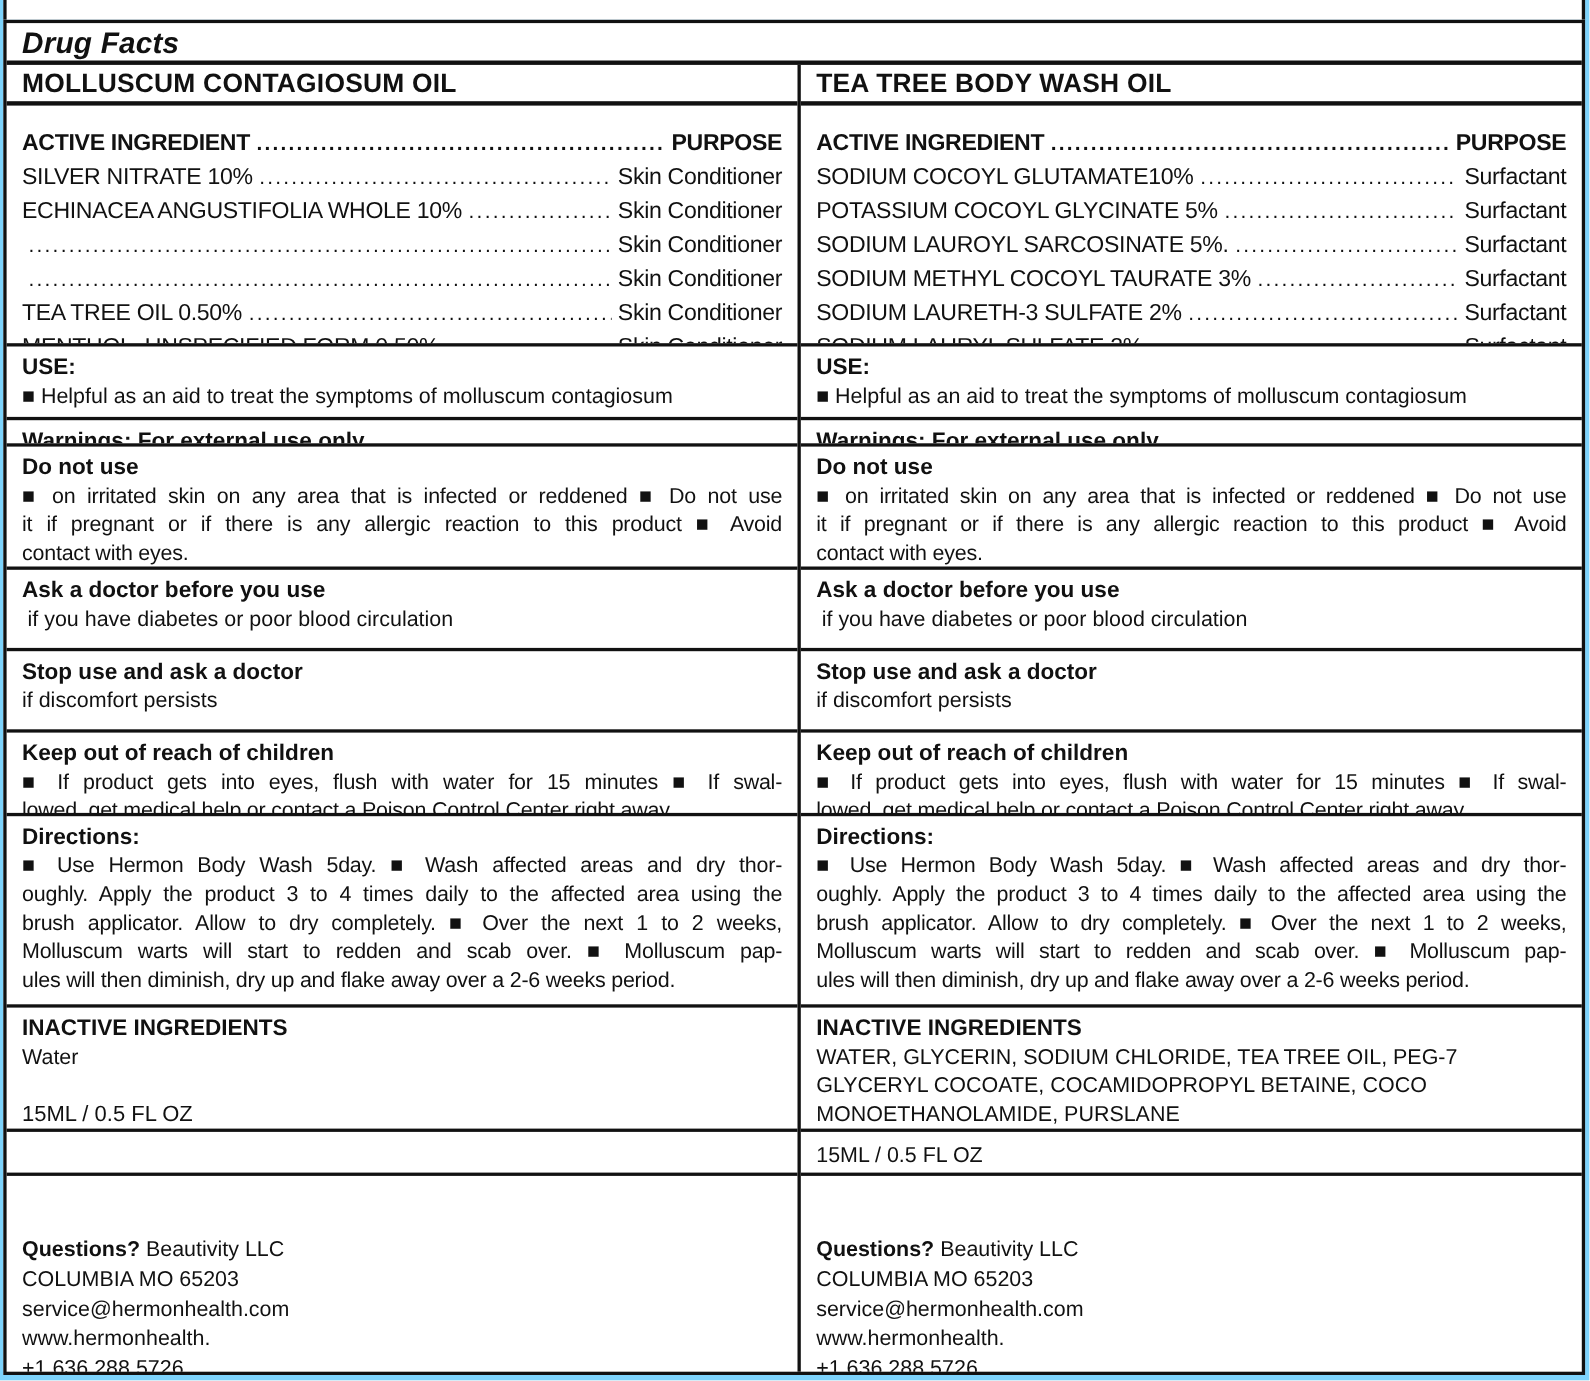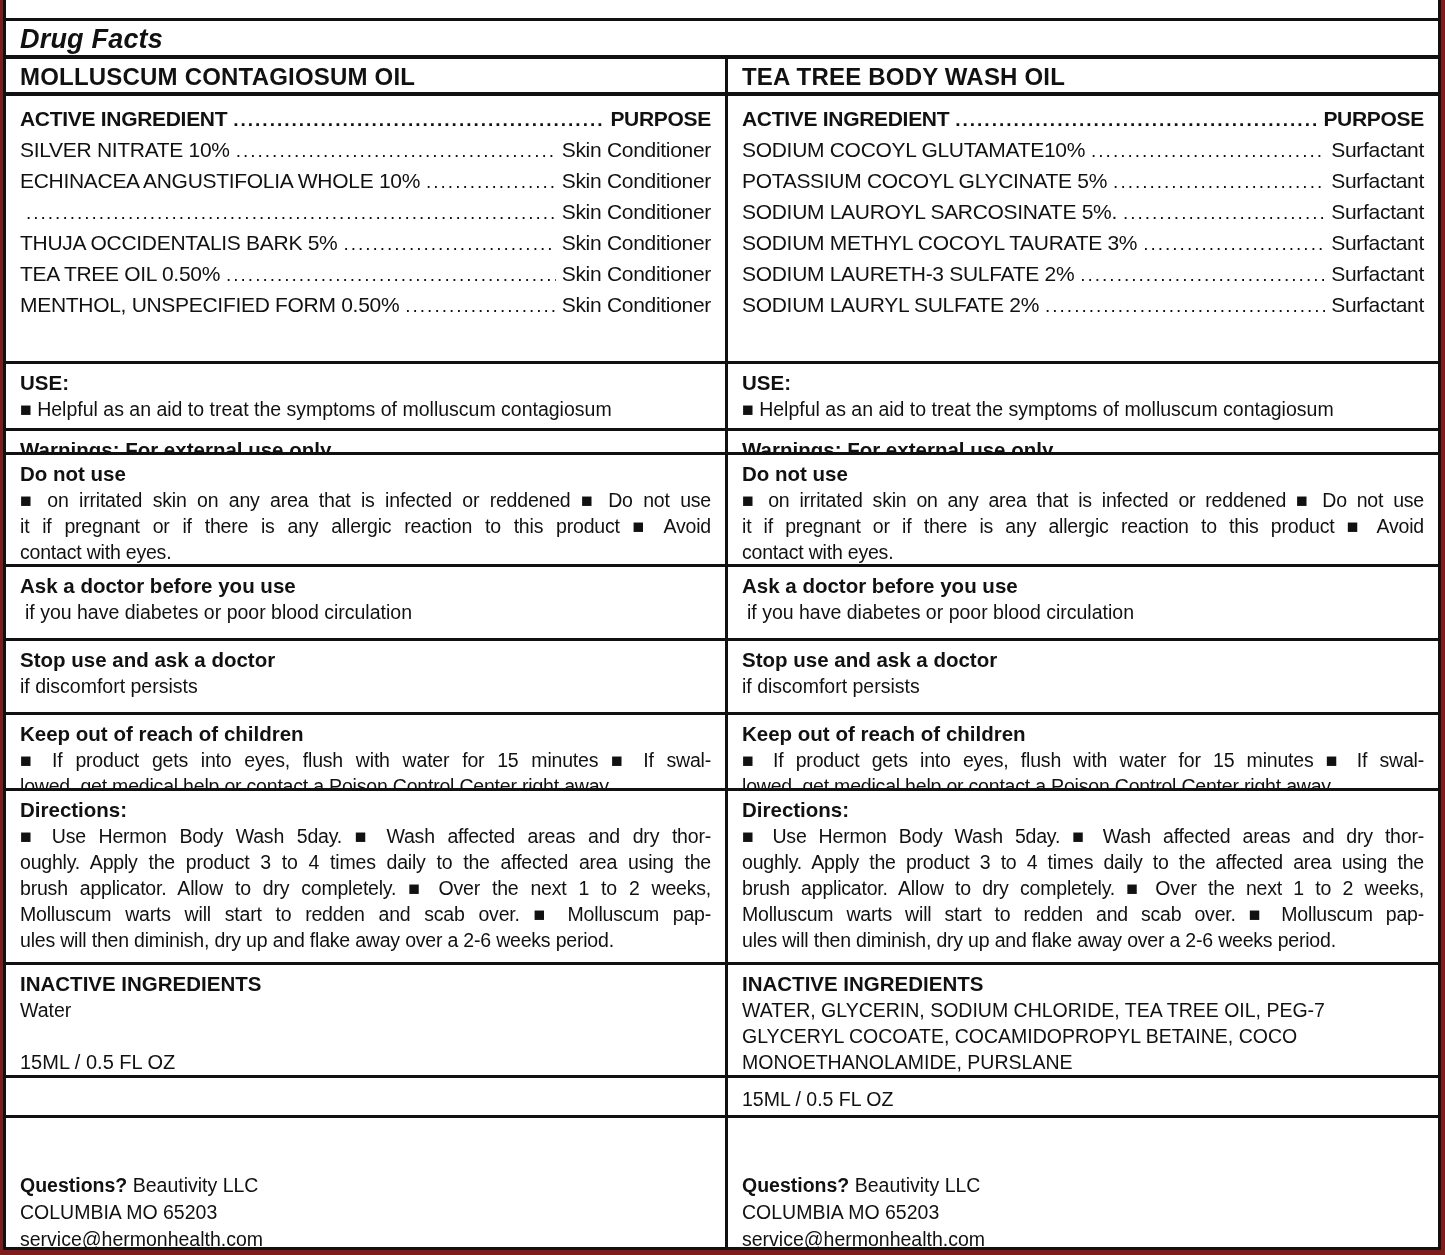--- a/index.html
+++ b/index.html
@@ -1,33 +1,33 @@
 <!DOCTYPE html>
 <html><head>
 <meta charset="utf-8">
 <style>
   * { margin:0; padding:0; box-sizing:border-box; }
   html,body { background:#f4f4f4; }
   body { font-family:"Liberation Sans","DejaVu Sans",sans-serif; color:#111; }
-  .page { position:relative; width:1445px; height:1255px; background:#7f1d1d; overflow:hidden;text-decoration:underline; }
+  .page { position:relative; width:1445px; height:1255px; background:#7dd3fc; overflow:hidden;text-decoration:underline; }
   .top-strip { height:18px; margin-left:3px; margin-right:4px;
                border-left:3px solid #111; border-right:3px solid #111; background:#fff; }
   .frame { position:absolute; top:18px; left:3px; right:4px; bottom:5px;
            border:3px solid #111; display:flex; flex-direction:column; background:#fff; }
   .df-row { height:38px; border-bottom:4px solid #111; padding:3px 14px 0 14px;
             font-size:27px; font-weight:bold; font-style:italic; letter-spacing:.2px; }
   .cols { flex:1; display:flex; min-height:0; }
   .col { width:722px; display:flex; flex-direction:column; min-width:0; }
   .col.left { border-right:3px solid #111; }
   .col.right { flex:1; }
   .sec { border-bottom:3px solid #111; padding:6px 14px 0 14px; overflow:hidden; }
   .sec:last-child { border-bottom:none;margin-top:48px; }
   .sec.product { height:37px; border-bottom:4px solid #111; padding-top:4px;
                  font-size:24px; font-weight:bold; letter-spacing:.2px; }
-  .sec.actives   { height:268px; padding-top:8px; }
+  .sec.actives   { height:219px; padding-top:19px; }
   .sec.use       { height:67px; }
   .sec.warnings  { height:24px; }
   .sec.donotuse  { height:112px; }
   .sec.askdoc    { height:74px; }
   .sec.stopuse   { height:74px; }
   .sec.keepout   { height:76px; }
   .sec.directions{ height:174px; }
   .sec.inactive  { height:113px; }
   .sec.sizerow   { height:40px; padding-top:8px; }
   .sec.questions { flex:1; }
@@ -77,21 +77,20 @@
               <div class="arow">
               <span class="nm">ECHINACEA ANGUSTIFOLIA WHOLE 10%</span>
               <span class="leader">............................................................................................................................................................................................................................</span>
               <span class="pp">Skin Conditioner</span>
             </div>
               <div class="arow">
               <span class="leader">............................................................................................................................................................................................................................</span>
               <span class="pp">Skin Conditioner</span>
             </div>
               <div class="arow">
-              <span class="nm">THUJA OCCIDENTALIS BARK 5%</span>
               <span class="leader">............................................................................................................................................................................................................................</span>
               <span class="pp">Skin Conditioner</span>
             </div>
               <div class="arow">
               <span class="nm">TEA TREE OIL 0.50%</span>
               <span class="leader">............................................................................................................................................................................................................................</span>
               <span class="pp">Skin Conditioner</span>
             </div>
               <div class="arow">
               <span class="nm">MENTHOL, UNSPECIFIED FORM 0.50%</span>

